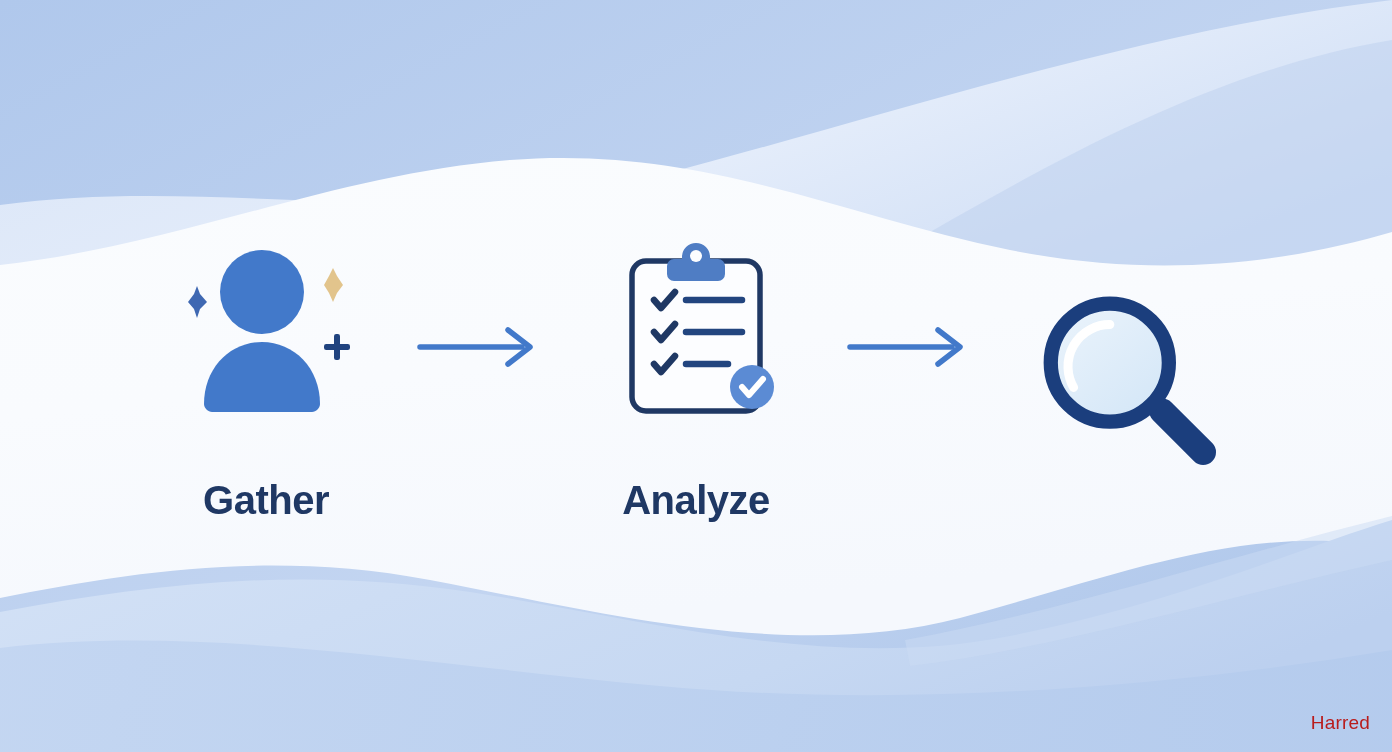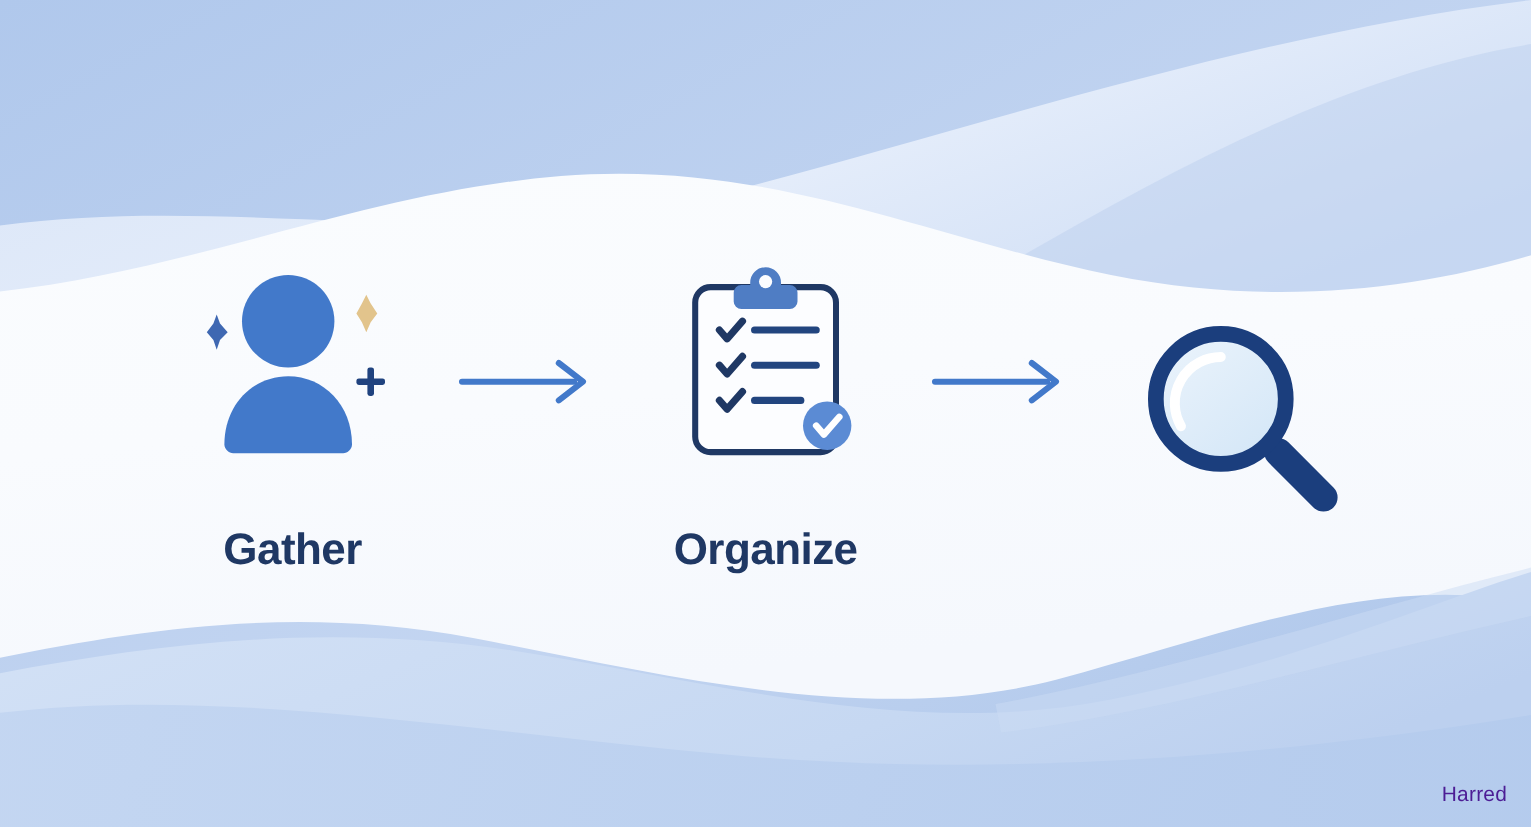--- a/index.html
+++ b/index.html
@@ -52,21 +52,21 @@
     display:flex;
     align-items:center;
     justify-content:center;
     margin-bottom:58px;
   }
   #watermark {
     position:absolute;
     right:22px;
     bottom:18px;
     font-size:19px;
-    color:#4c1d95;
+    color:#b91c1c;
     letter-spacing:0.2px;
   }
 </style>
 </head>
 <body>
 
 <div id="stage">
 
   <svg id="bg" viewBox="0 0 1392 752" preserveAspectRatio="none" aria-hidden="true">
     <defs>
@@ -174,21 +174,21 @@
             <polyline points="58,127 65,135 79,119" fill="none" stroke="#1f3864" stroke-width="6.5" stroke-linecap="round" stroke-linejoin="round"></polyline>
             <line x1="90" y1="127" x2="132" y2="127" stroke="#22457f" stroke-width="6.5" stroke-linecap="round"></line>
           </g>
 
           <g>
             <circle cx="156" cy="150" r="22" fill="#5b8bd4"></circle>
             <polyline points="146,150 153,158 167,142" fill="none" stroke="#ffffff" stroke-width="6" stroke-linecap="round" stroke-linejoin="round"></polyline>
           </g>
         </svg>
       </div>
-      <div class="step-label">Organize</div>
+      <div class="step-label">Analyze</div>
     </div>
 
     <div class="arrow-box">
       <svg width="130" height="50" viewBox="0 0 130 50" aria-hidden="true">
         <line x1="4" y1="25" x2="106" y2="25" stroke="#4279ca" stroke-width="5.5" stroke-linecap="round"></line>
         <polyline points="92,8 114,25 92,42" fill="none" stroke="#4279ca" stroke-width="5.5" stroke-linecap="round" stroke-linejoin="round"></polyline>
       </svg>
     </div>
 
     <div class="step">

